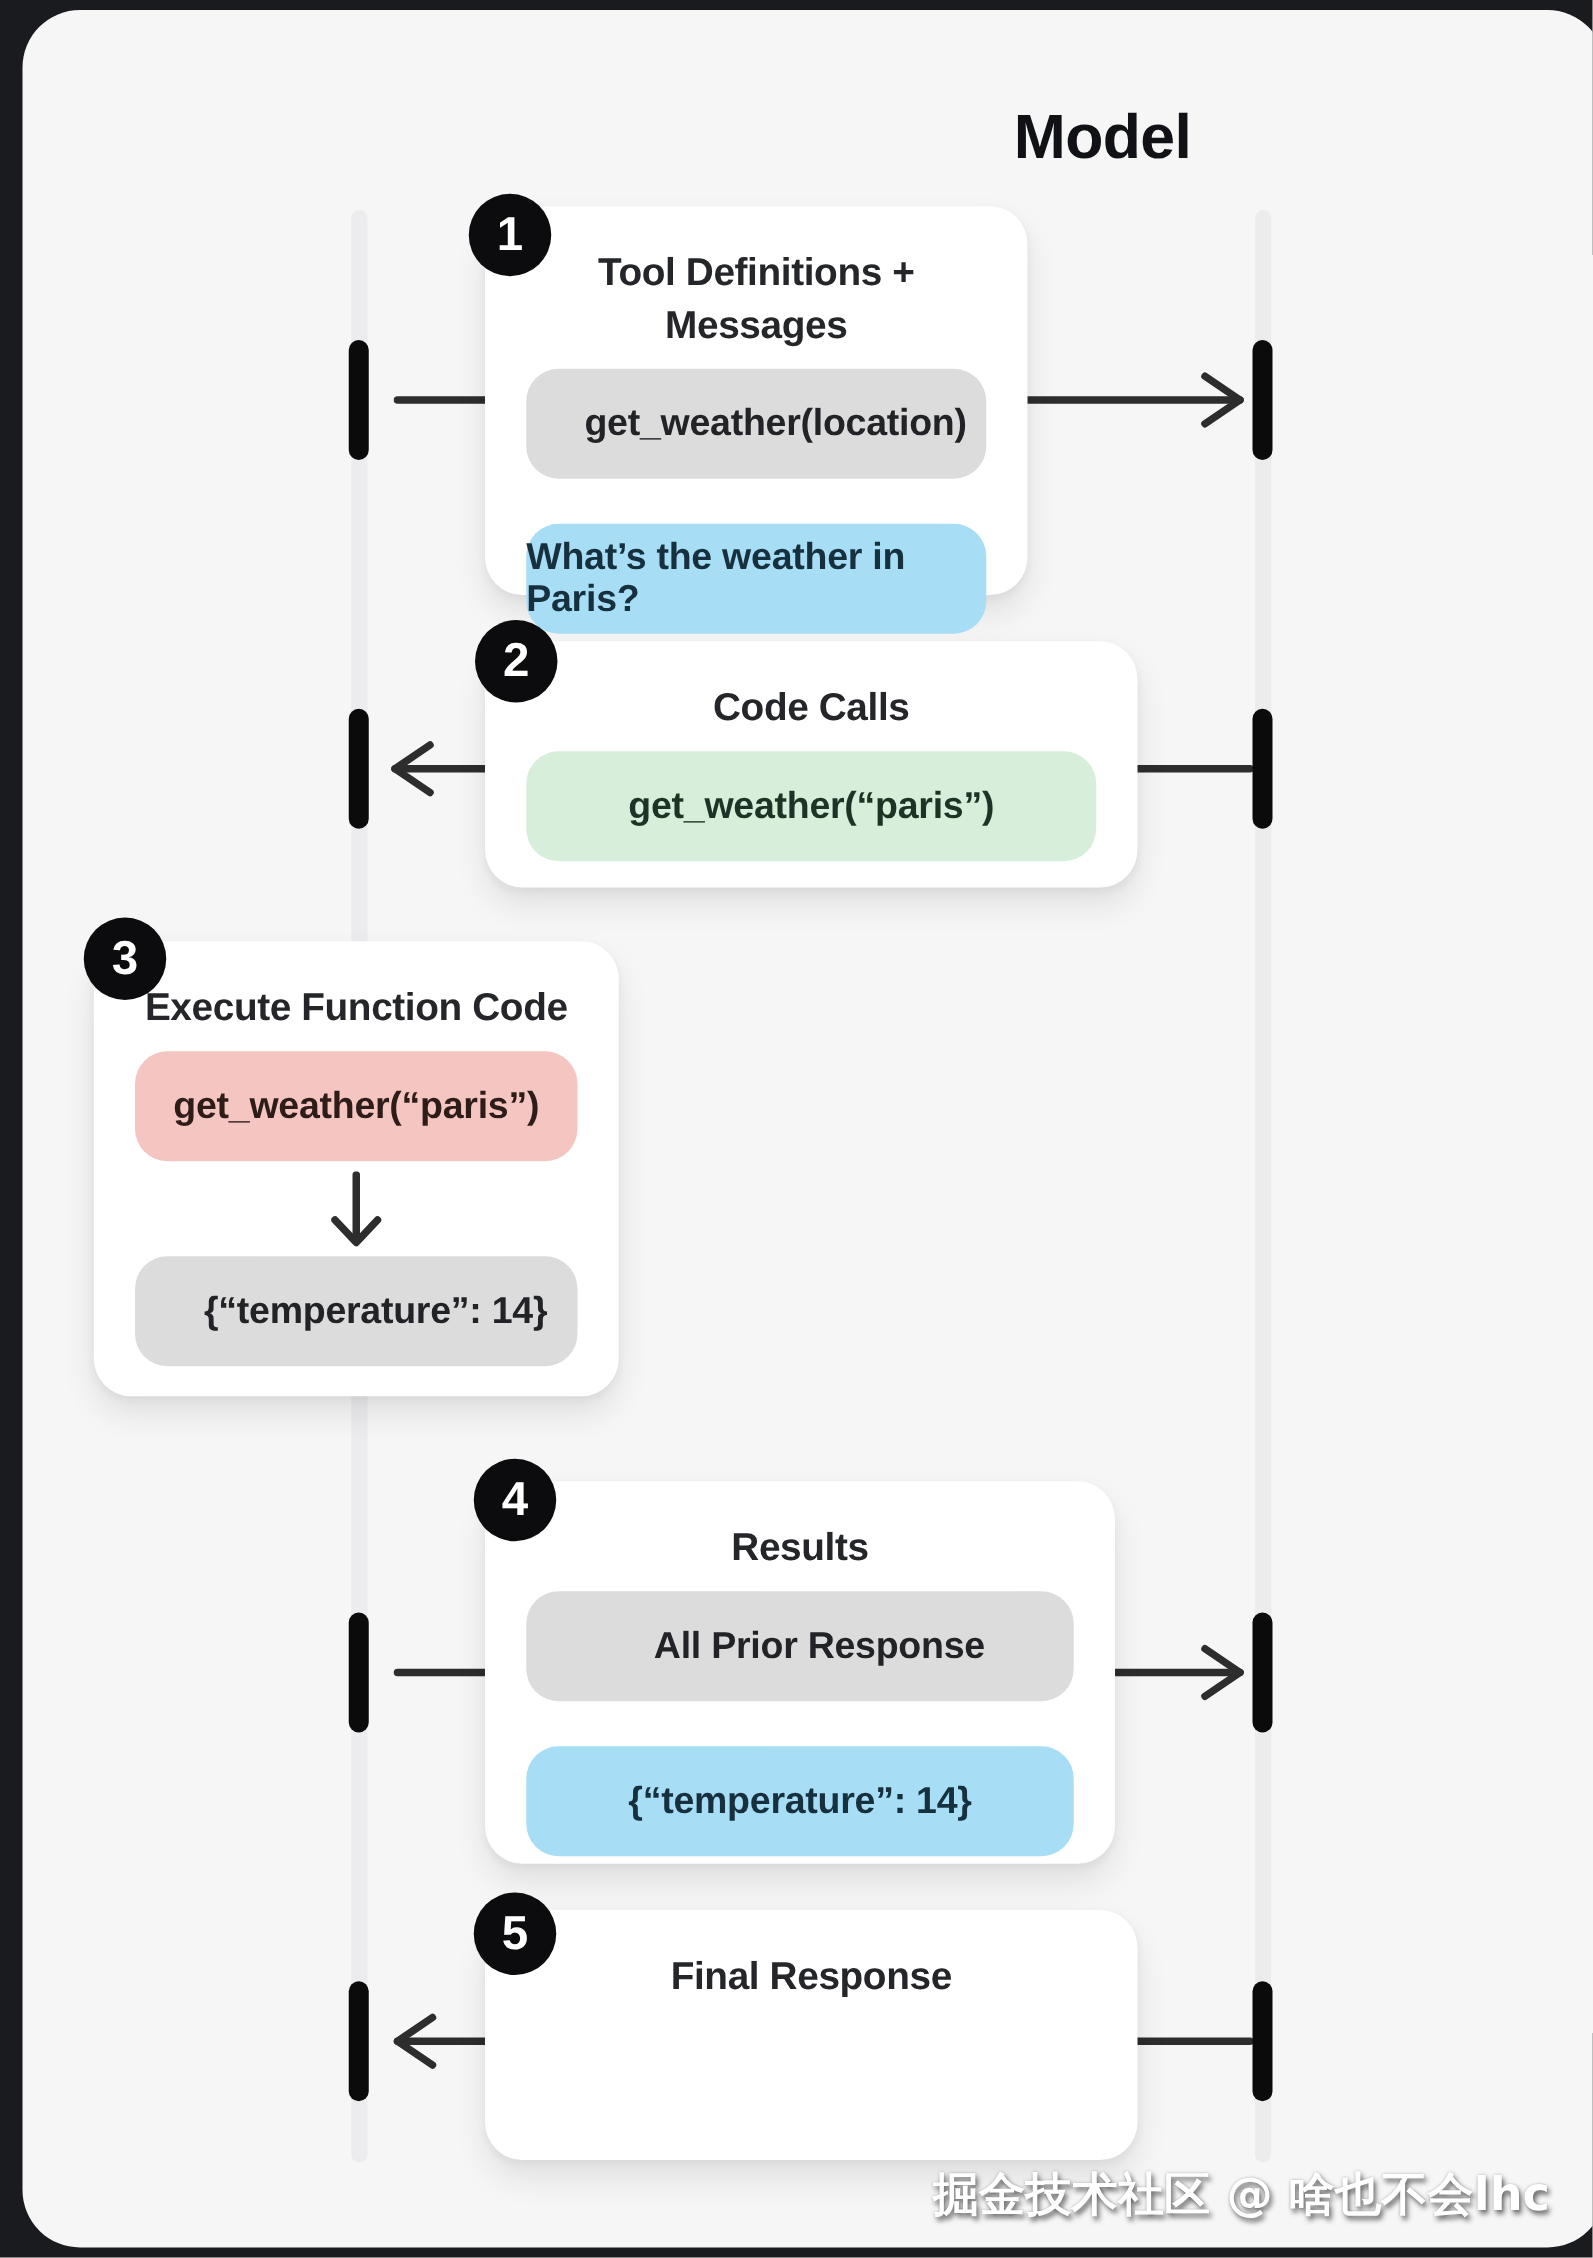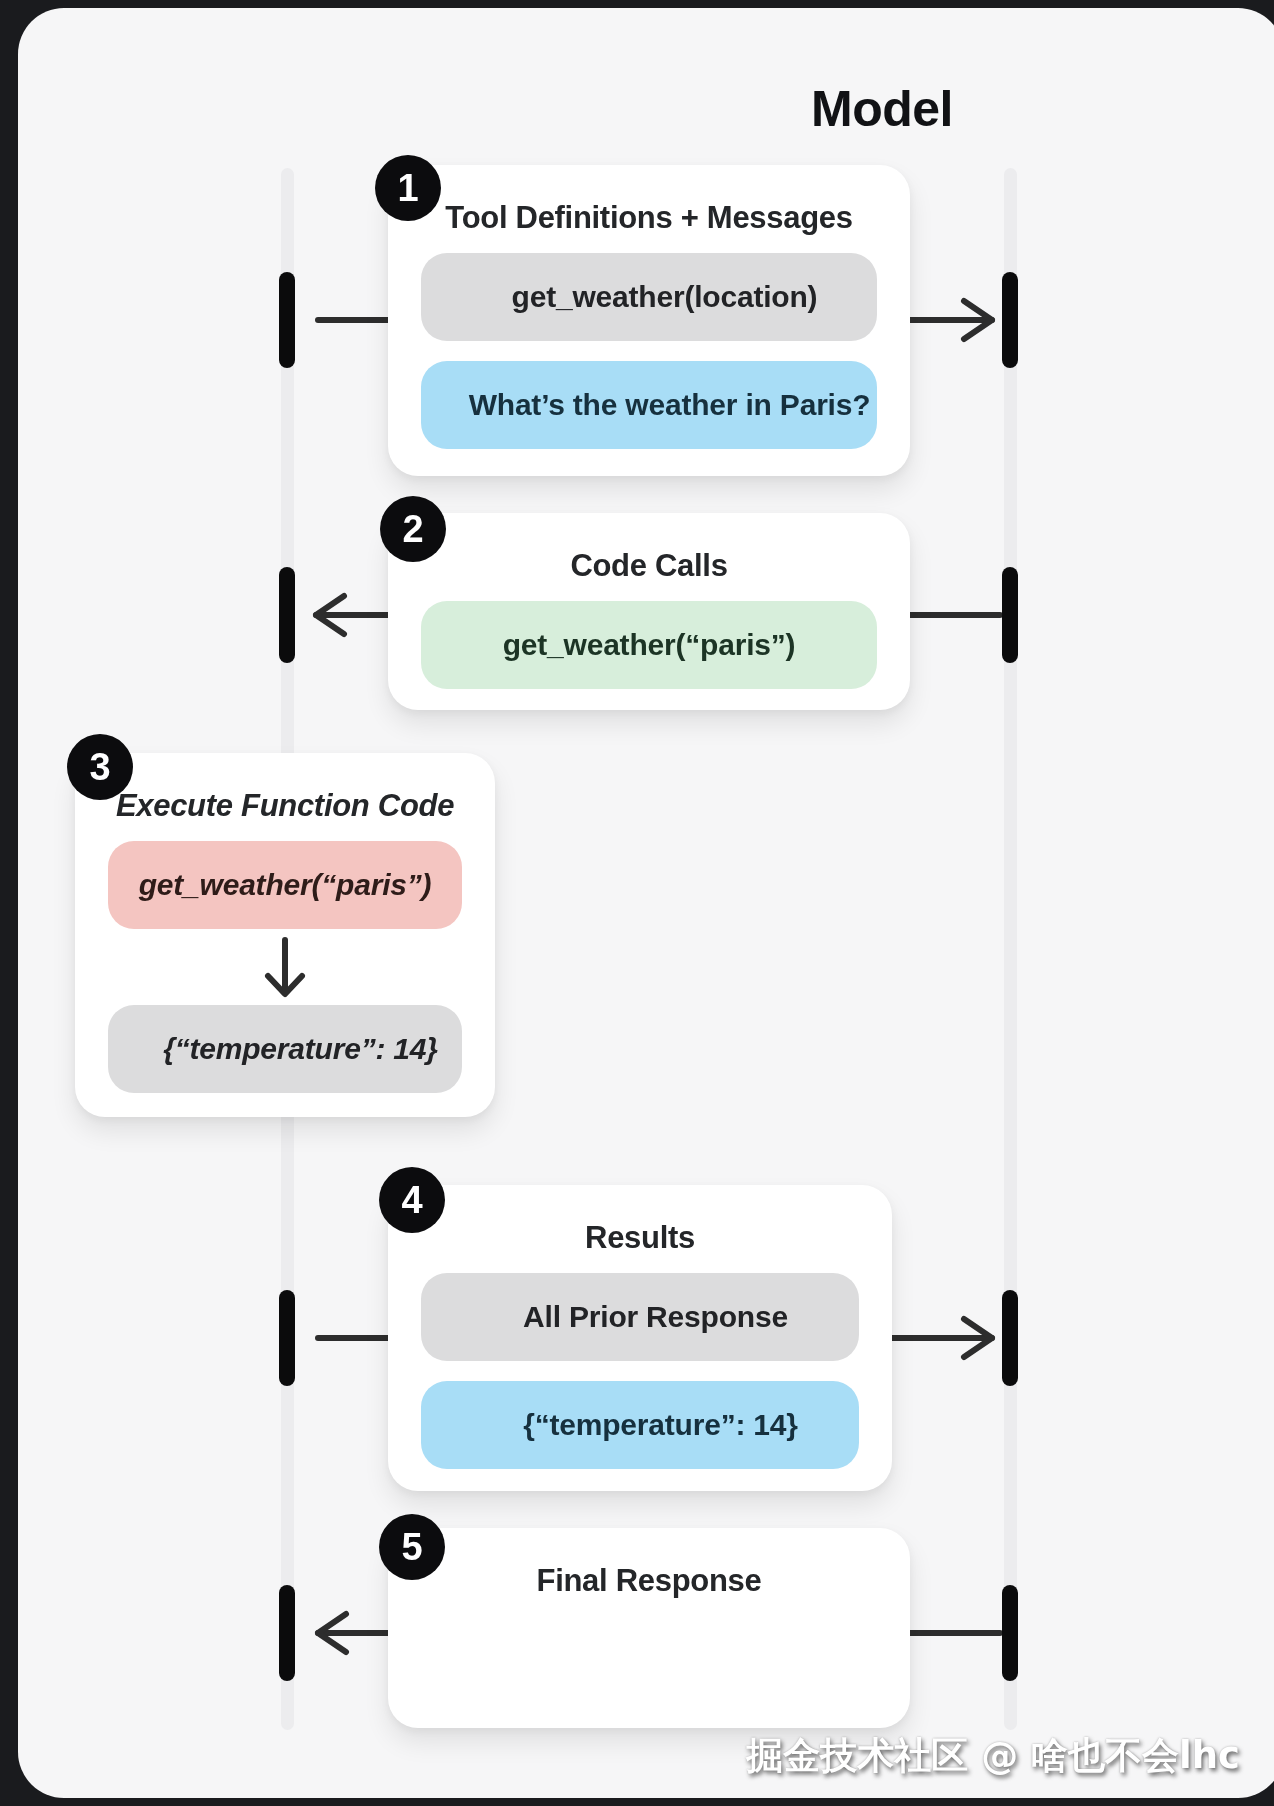--- a/index.html
+++ b/index.html
@@ -41,31 +41,31 @@
   
   .card{
     position:absolute;background:#ffffff;border-radius:30px;
     box-shadow:0 14px 26px rgba(0,0,0,.09),0 3px 8px rgba(0,0,0,.05);
     padding:32px 33px 0 33px;box-sizing:border-box;z-index:4;
   }
   .card .title{
     font-size:31px;line-height:42px;font-weight:700;color:#242629;
     text-align:center;margin:0 0 14px 0;letter-spacing:-0.3px;
   }
-  .card1{left:370px;top:157px;width:522px;height:311px;}
+  .card1{left:370px;top:157px;width:434px;height:311px;}
   .card2{left:370px;top:505px;width:522px;height:197px;}
-  .card3{left:57px; top:745px;width:420px;height:364px;font-style:italic;}
+  .card3{left:57px; top:745px;width:420px;height:364px;}
   .card4{left:370px;top:1177px;width:504px;height:306px;}
   .card5{left:370px;top:1520px;width:522px;height:200px;}
   
   .pill{
     height:88px;border-radius:26px;display:flex;align-items:center;justify-content:center;
     font-size:30px;font-weight:700;letter-spacing:-0.2px;
   }
-  .pill + .pill{margin-top:20px;padding-left:41px;}
+  .pill + .pill{margin-top:36px;}
   .pill.gray {background:#dcdcdd;color:#222326;padding-left:31px;}
   .pill.blue {background:#a8ddf6;color:#16303e;}
   .pill.green{background:#d7eedb;color:#1c3425;}
   .pill.red  {background:#f4c5c1;color:#2e1c19;}
   
   .downarrow-wrap{height:62px;margin-top:8px;display:flex;justify-content:center;}
   .downarrow-wrap + .pill{margin-top:6px;}
   
   .badge{
     position:absolute;width:66px;height:66px;border-radius:50%;

